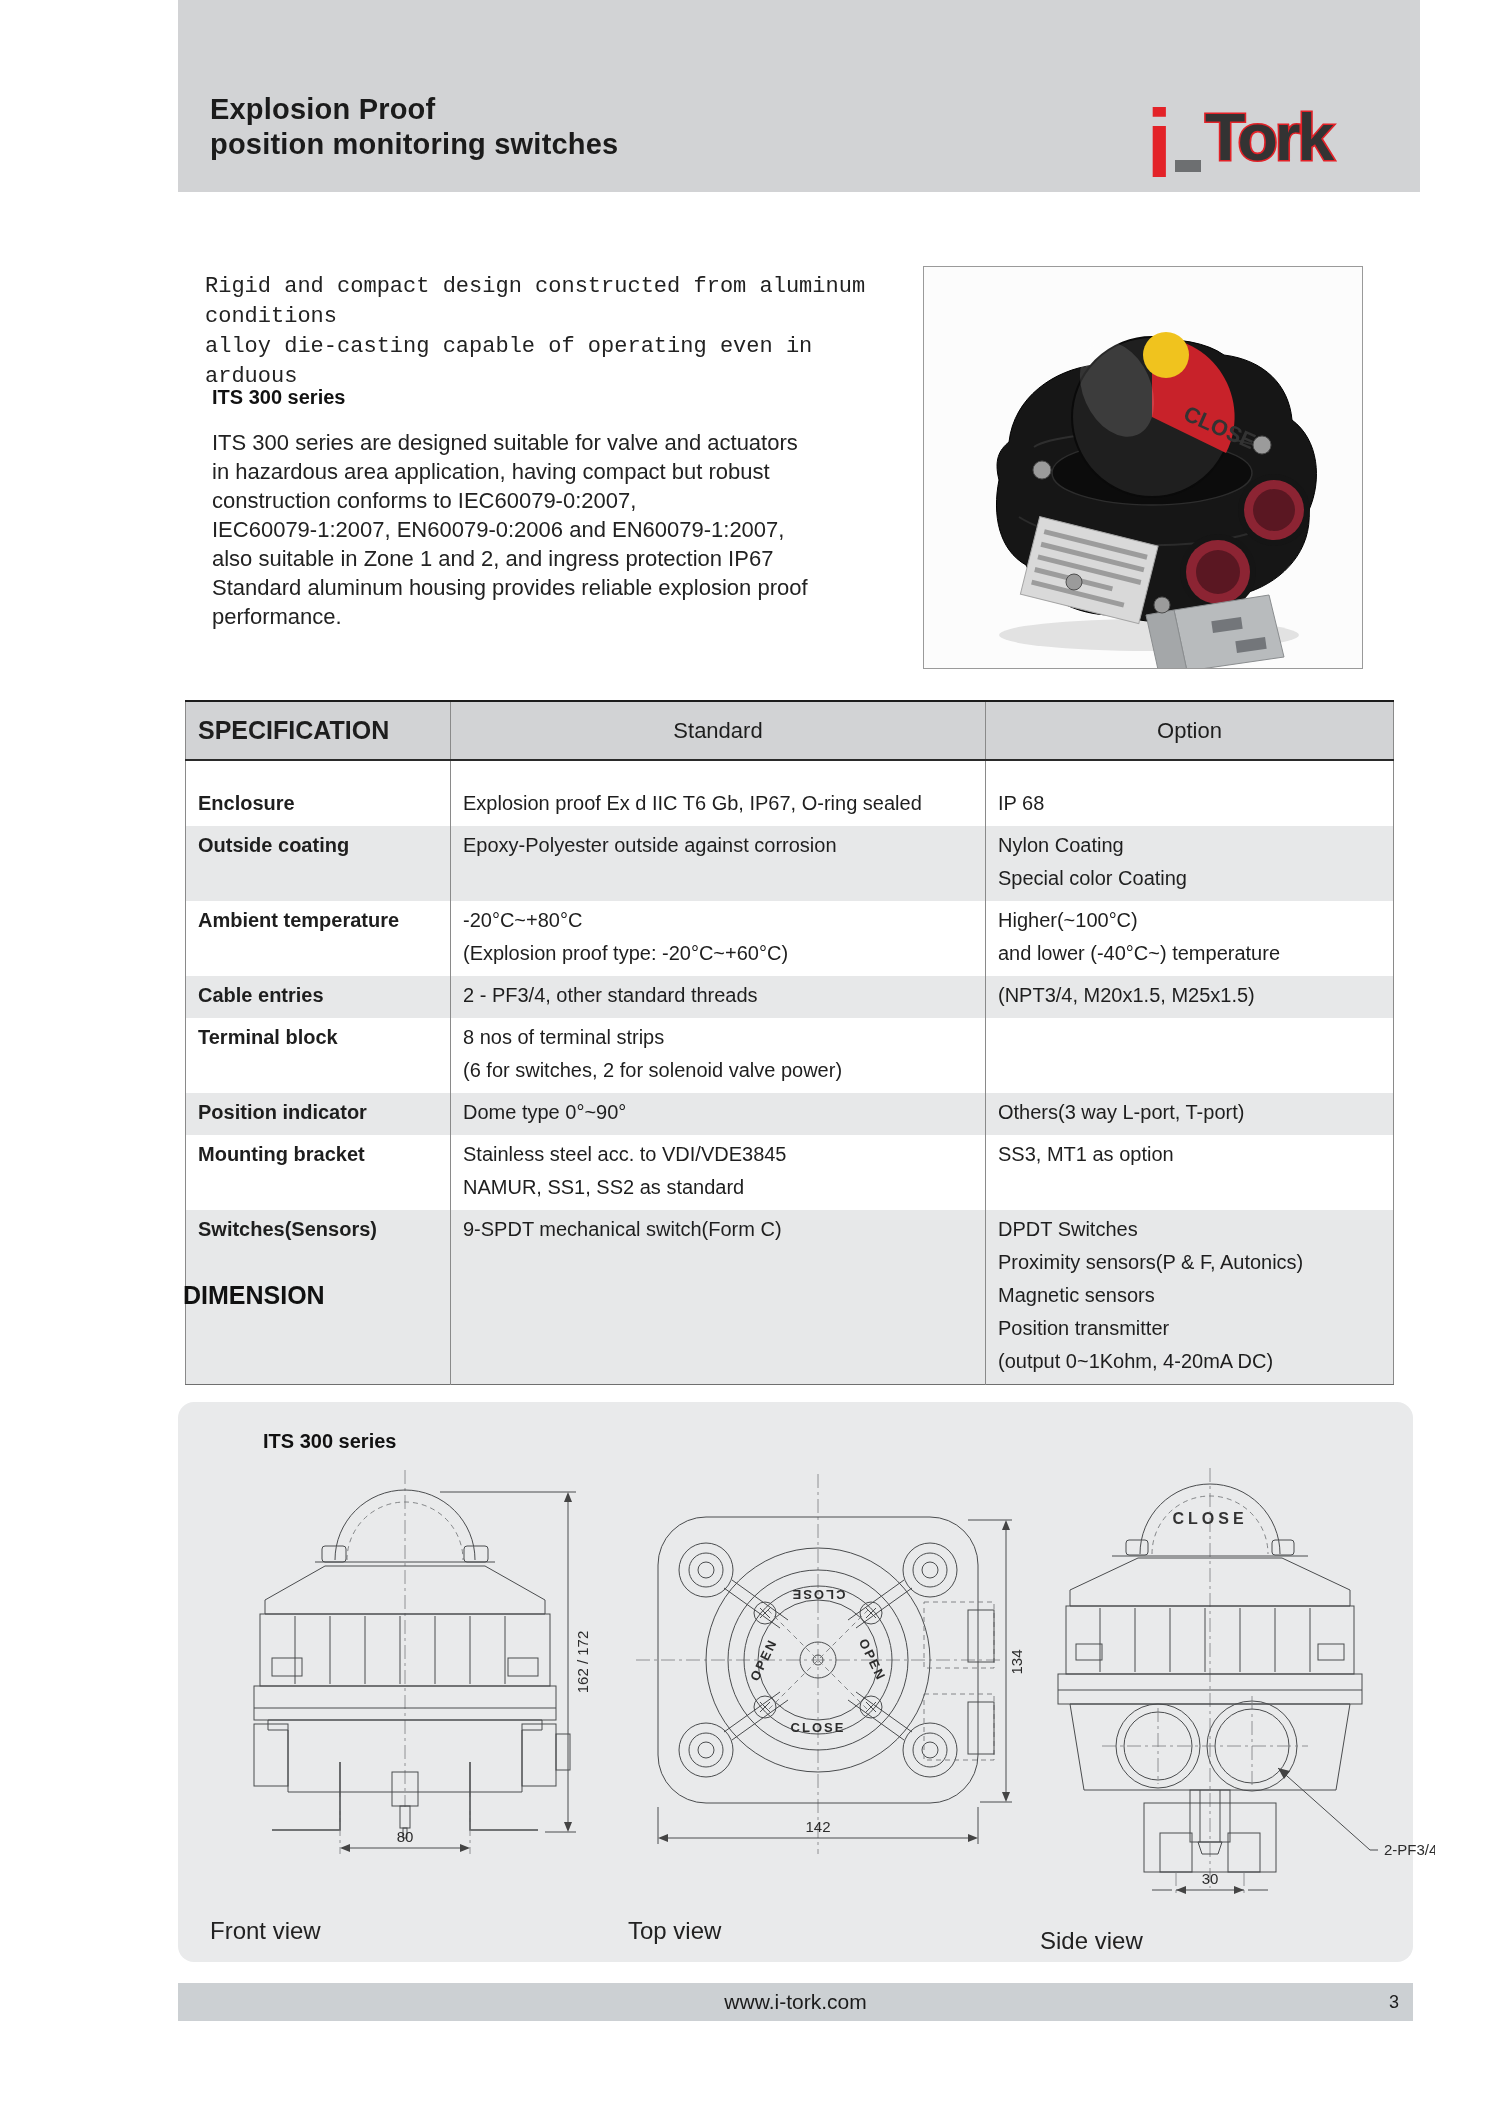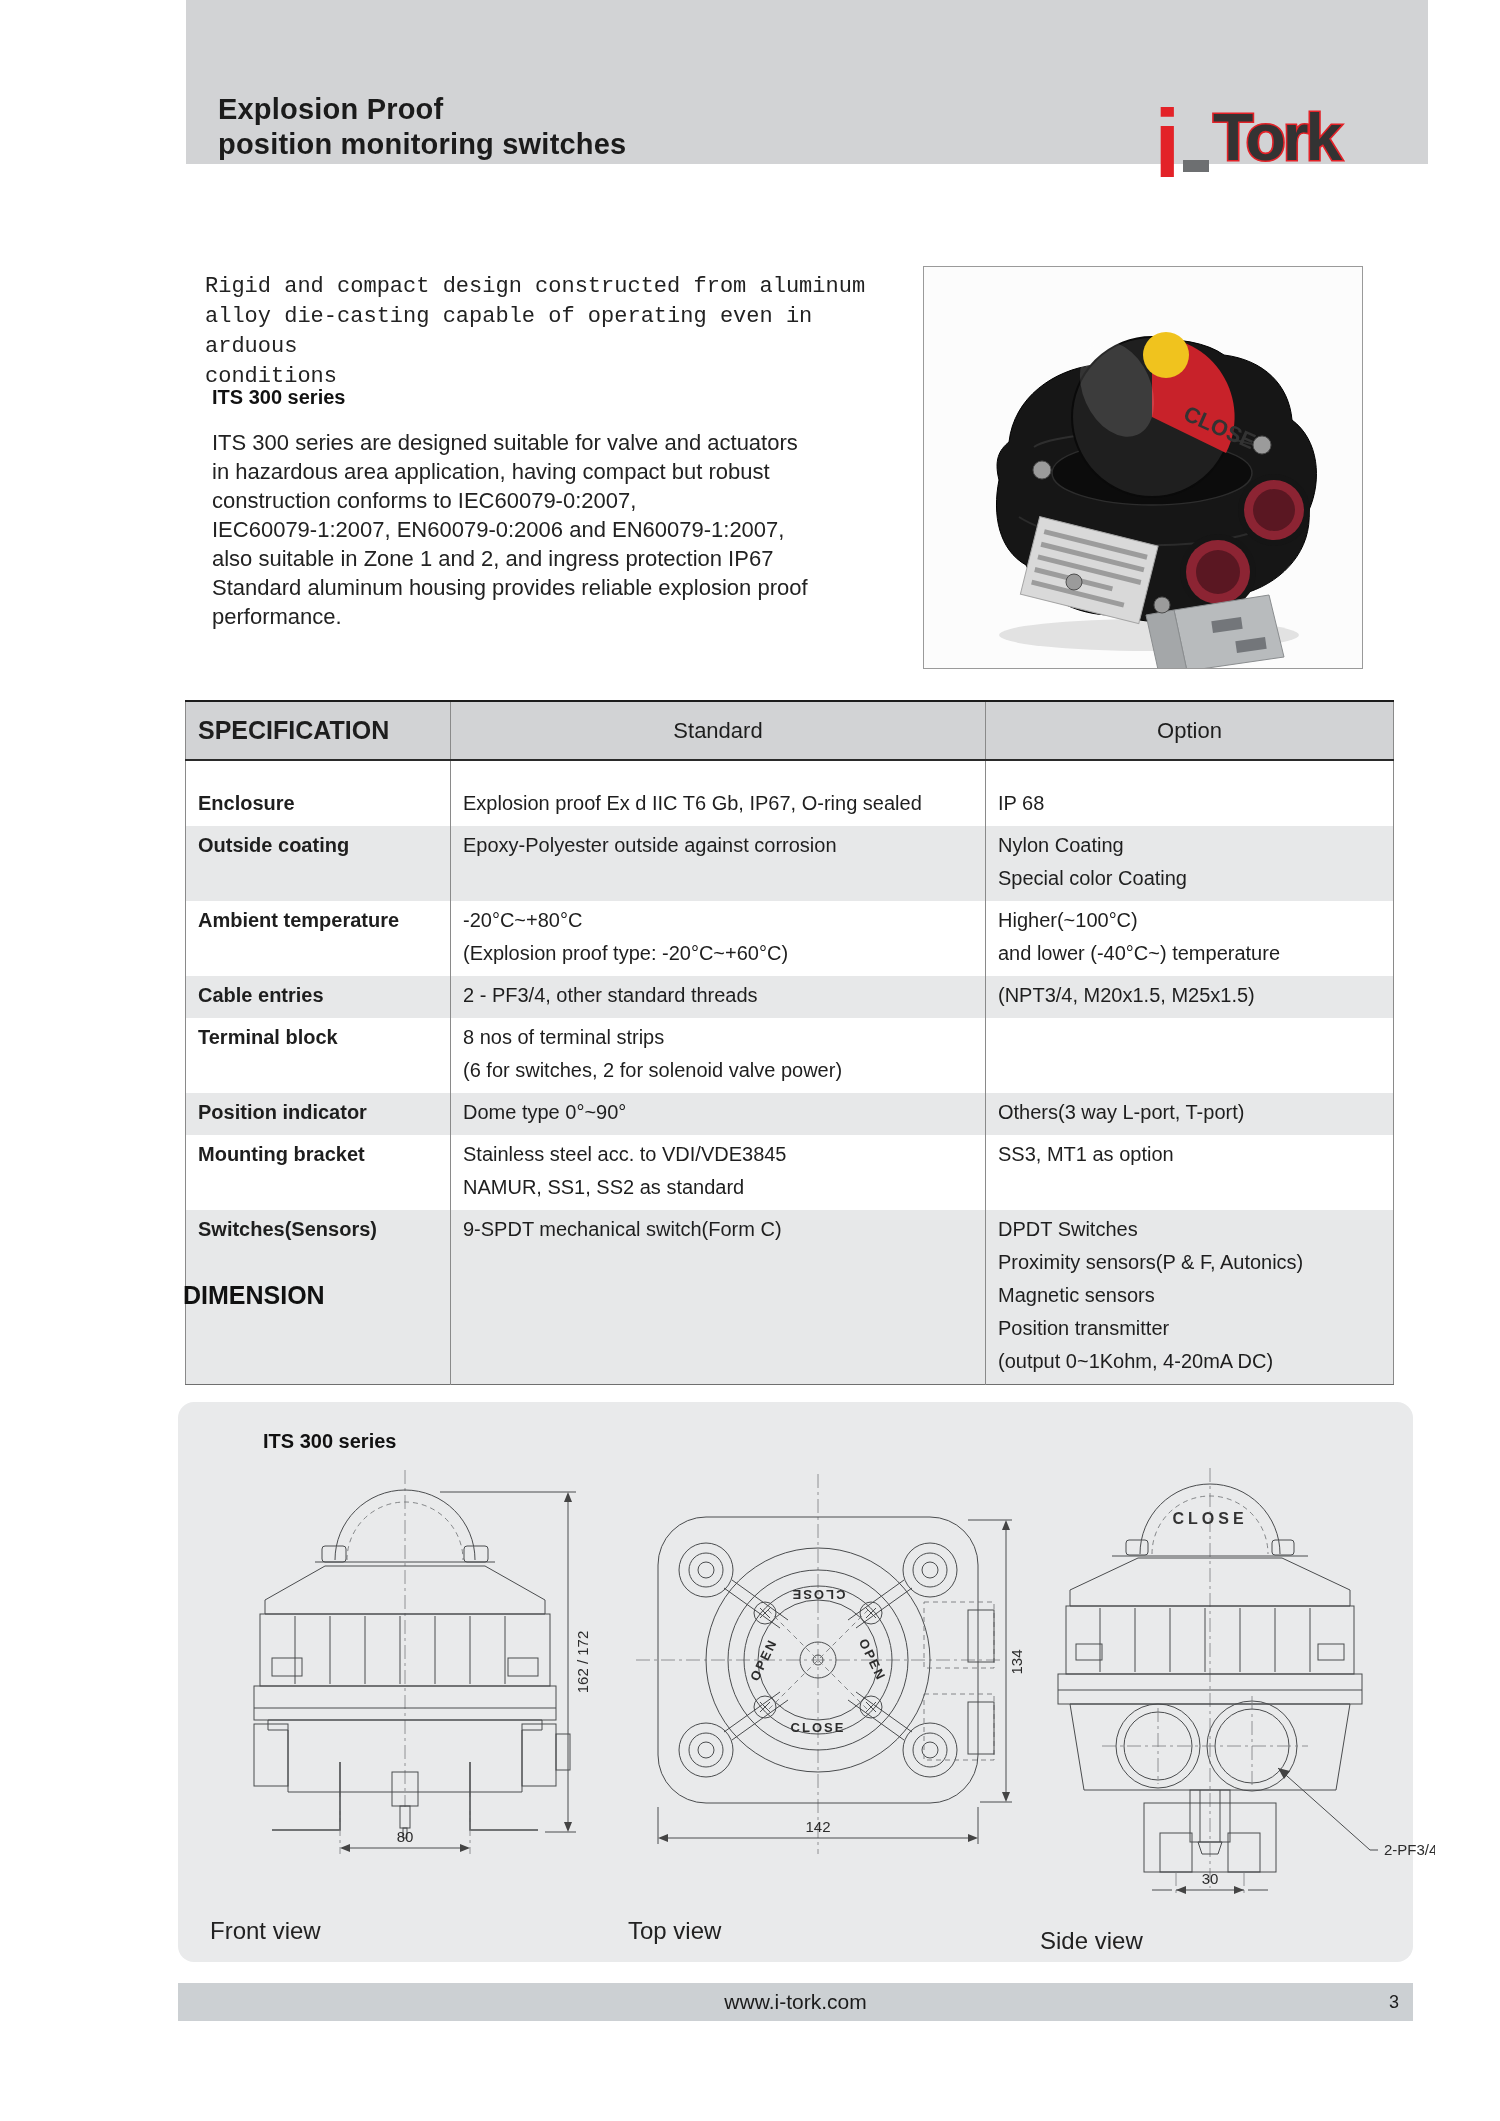--- a/index.html
+++ b/index.html
@@ -47,38 +47,38 @@
   
   .footer{background:#ccd0d3;}
   .footer .url{font-size:21px;color:#1c1c1c;text-align:center;line-height:38px;}
   .footer .pg{font-size:18px;color:#1c1c1c;line-height:38px;}
 </style>
 </head>
 <body>
 
 <div class="page">
 
-  <div class="abs band" style="left:186px;top:0;width:1242px;height:164px;">
+  <div class="abs band" style="left:178px;top:0;width:1242px;height:192px;">
     <div class="abs title" style="left:32px;top:92px;">
       <div>Explosion Proof</div>
       <div>position monitoring switches</div>
     </div>
     <div class="abs logo" style="left:968px;top:82px;width:250px;height:100px;">
       <span class="i">i</span>
       <span class="dash"></span>
       <svg width="190" height="100" viewBox="0 0 190 100">
         <text x="2" y="78" font-size="66" font-weight="bold" fill="#ffffff" stroke="#e32228" stroke-width="3.2" paint-order="stroke" letter-spacing="-3">Tork</text>
       </svg>
     </div>
   </div>
 
   <div class="abs lead" style="left:205px;top:272px;width:700px;font-family:Liberation Mono, monospace;">
       <div>Rigid and compact design constructed from aluminum</div>
+      <div>conditions</div>
       <div>alloy die-casting capable of operating even in arduous</div>
-      <div>conditions</div>
     </div>
   <div class="abs h-series" style="left:212px;top:386px;">ITS 300 series</div>
   <div class="abs desc" style="left:212px;top:428px;width:720px;">
       <div>ITS 300 series are designed suitable for valve and actuators</div>
       <div>in hazardous area application, having compact but robust</div>
       <div>construction conforms to IEC60079-0:2007,</div>
       <div>IEC60079-1:2007, EN60079-0:2006 and EN60079-1:2007,</div>
       <div>also suitable in Zone 1 and 2, and ingress protection IP67</div>
       <div>Standard aluminum housing provides reliable explosion proof</div>
       <div>performance.</div>

